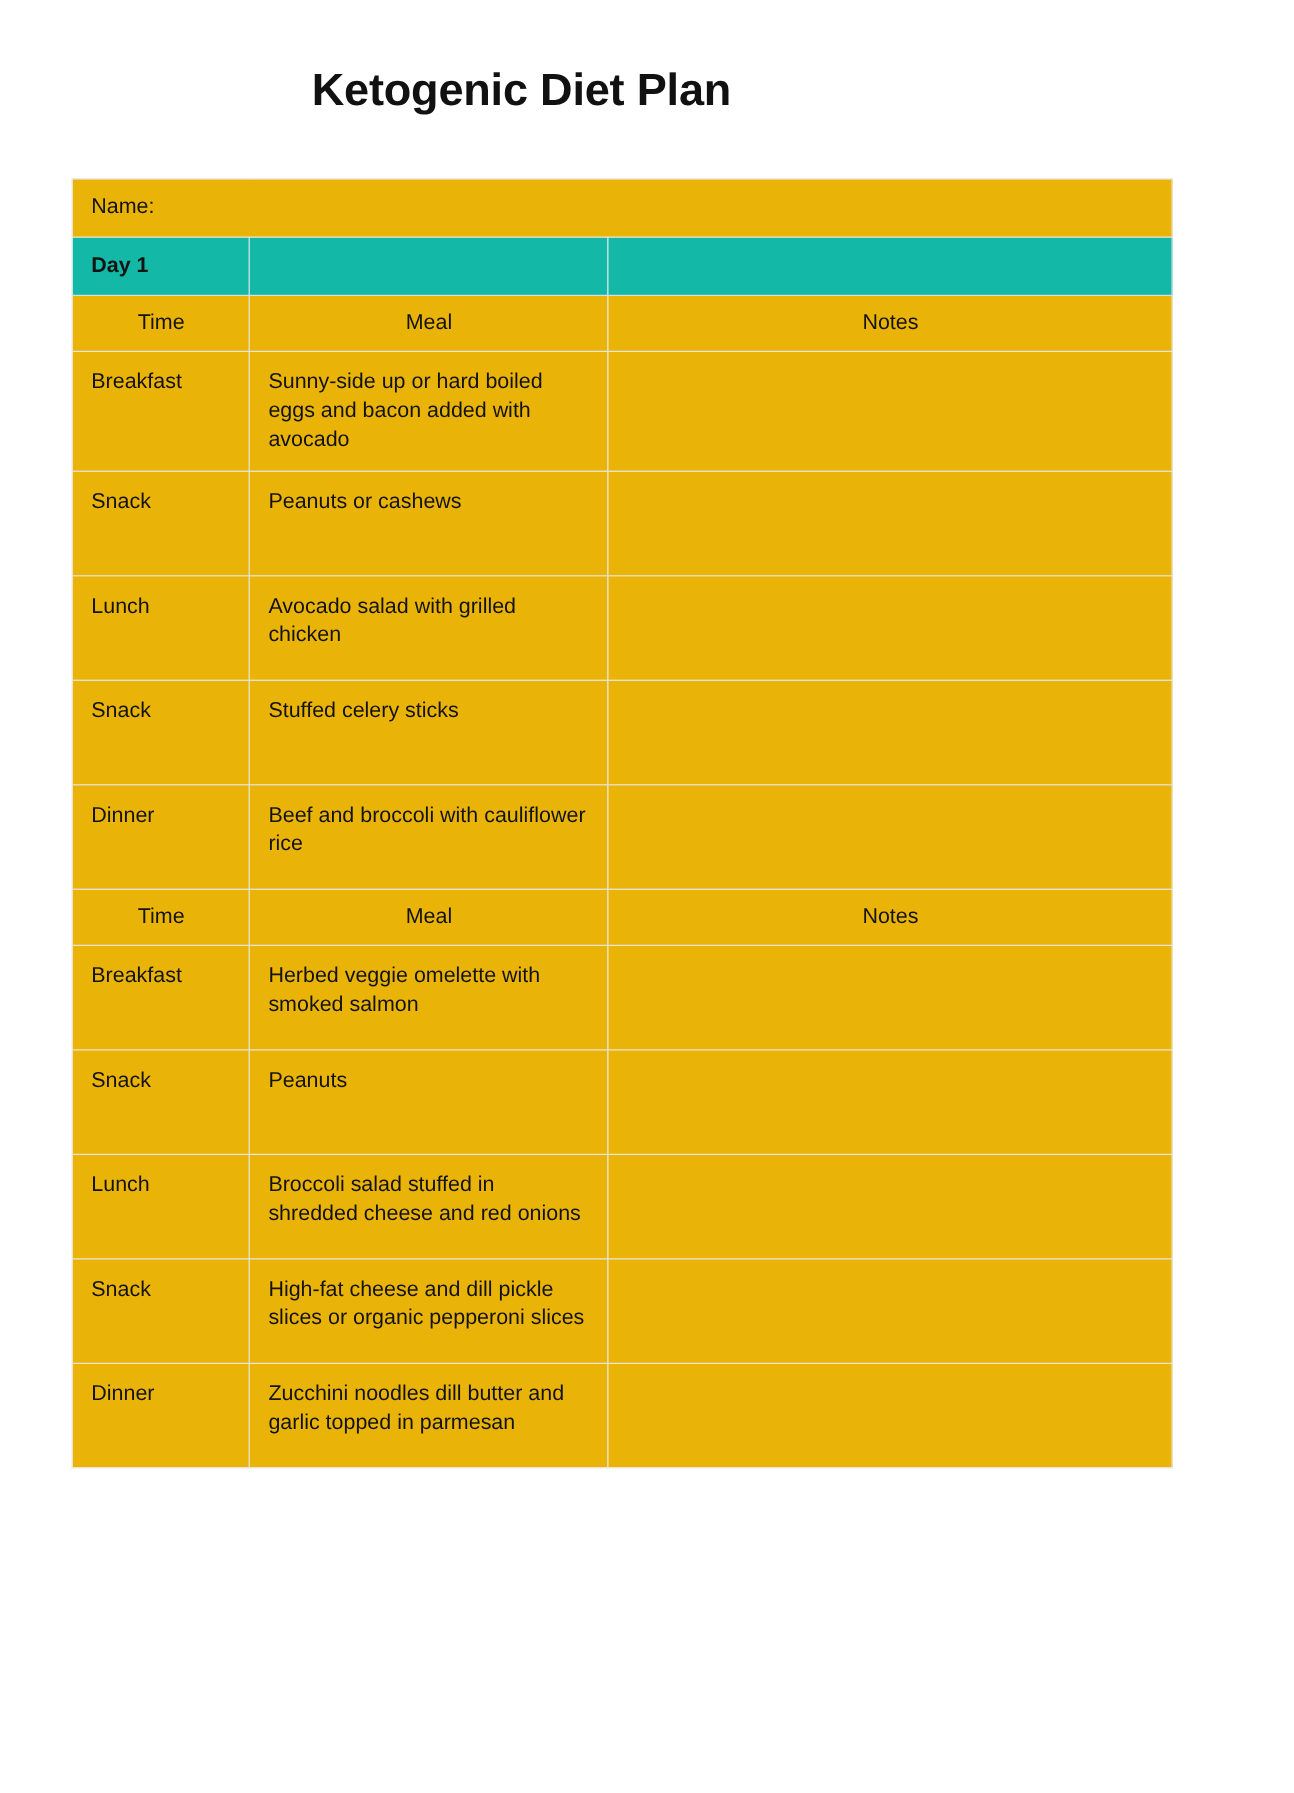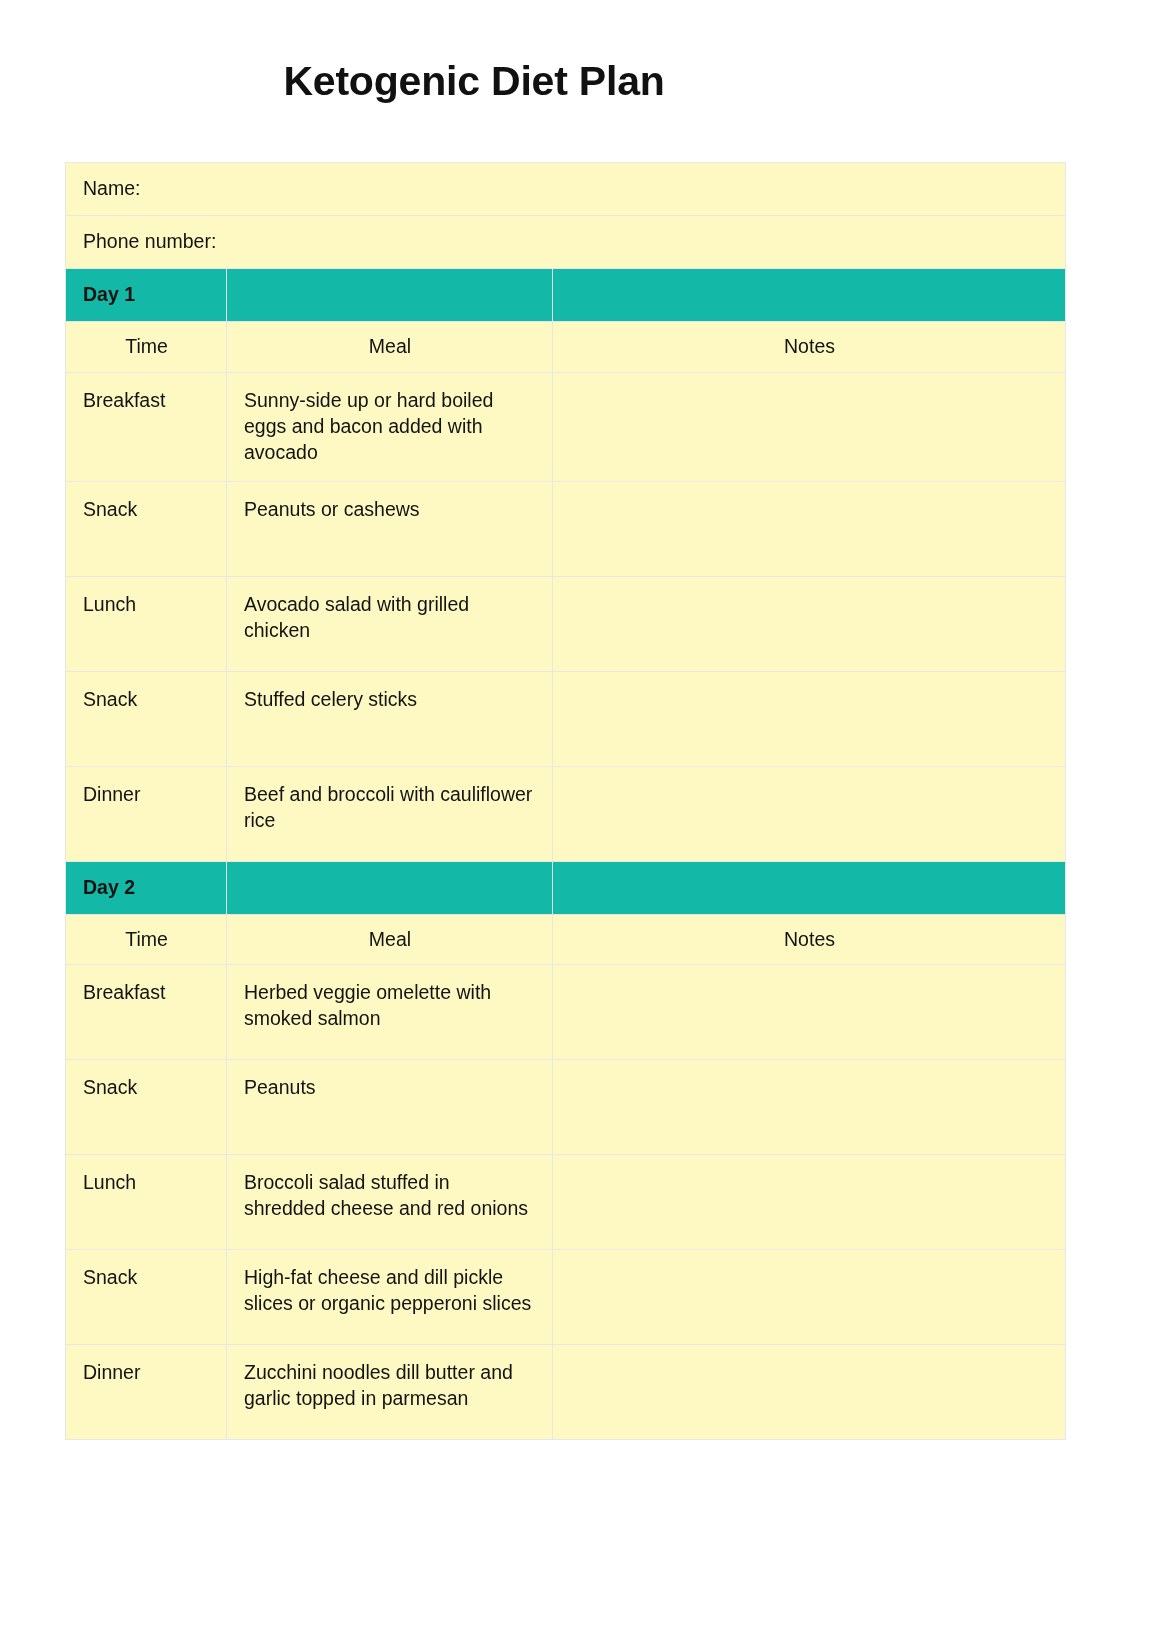--- a/index.html
+++ b/index.html
@@ -50,21 +50,21 @@
   table.plan col.c-meal  { width: 326px; }
   table.plan col.c-notes { width: 513px; }
 
   table.plan td {
     border: 1px solid #e6e7e9;
     padding: 15px 16px 15px 17px;
     font-size: 19.5px;
     line-height: 1.33;
     vertical-align: top;
     color: #131313;
-    background: #fef9c3;
+    background: #eab308;
     word-wrap: break-word;
   }
   
   tr.info-row td {
     height: 47px;
     box-sizing: border-box;
     padding-top: 13px;
     padding-bottom: 13px;
     vertical-align: middle;
   }
@@ -110,23 +110,20 @@
       <colgroup>
         <col class="c-time">
         <col class="c-meal">
         <col class="c-notes">
       </colgroup>
       <tbody>
 
         <tr class="info-row">
           <td colspan="3">Name:</td>
         </tr>
-        <tr class="info-row">
-          <td colspan="3">Phone number:</td>
-        </tr>
 
         <tr class="day-row">
           <td>Day 1</td>
           <td></td>
           <td></td>
         </tr>
         <tr class="colhead-row">
           <td>Time</td>
           <td>Meal</td>
           <td>Notes</td>
@@ -151,25 +148,20 @@
           <td class="time-cell">Snack</td>
           <td class="meal-cell">Stuffed celery sticks</td>
           <td class="notes-cell"></td>
         </tr>
         <tr class="meal-row">
           <td class="time-cell">Dinner</td>
           <td class="meal-cell">Beef and broccoli with cauliflower rice</td>
           <td class="notes-cell"></td>
         </tr>
 
-        <tr class="day-row">
-          <td>Day 2</td>
-          <td></td>
-          <td></td>
-        </tr>
         <tr class="colhead-row">
           <td>Time</td>
           <td>Meal</td>
           <td>Notes</td>
         </tr>
 
         <tr class="meal-row">
           <td class="time-cell">Breakfast</td>
           <td class="meal-cell">Herbed veggie omelette with smoked salmon</td>
           <td class="notes-cell"></td>

